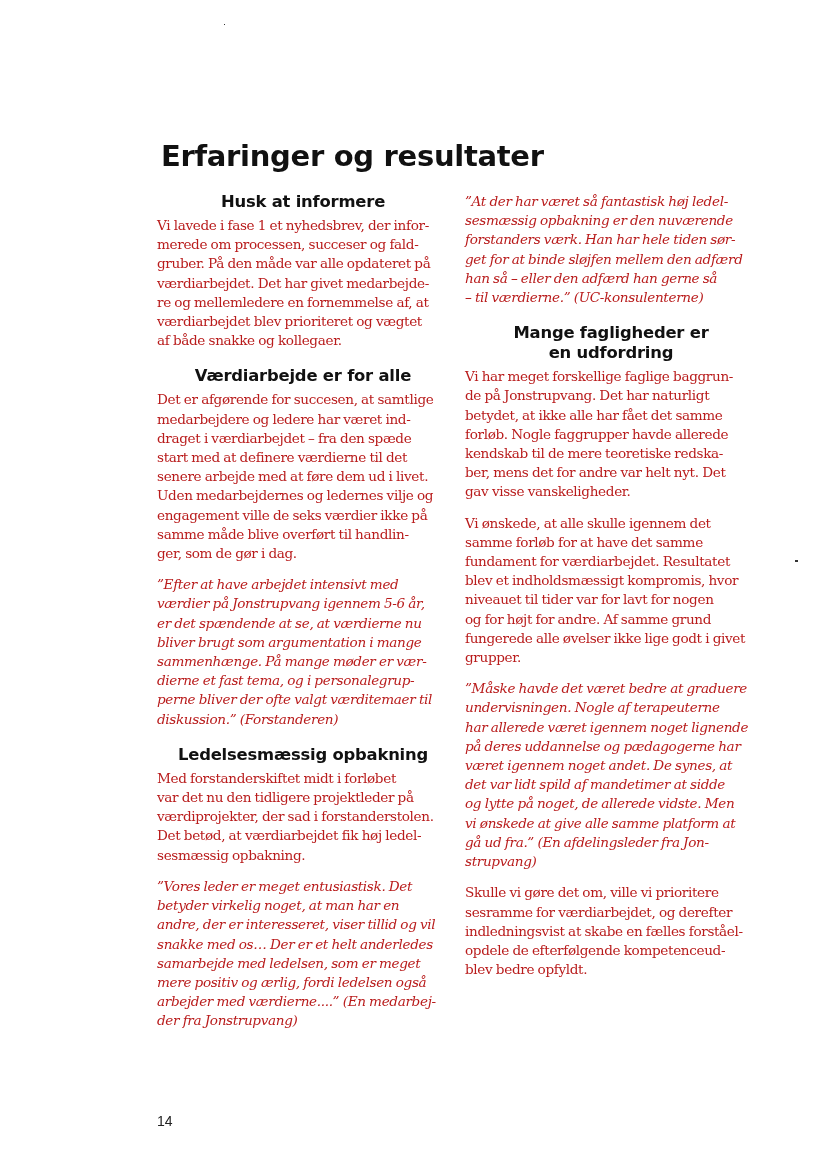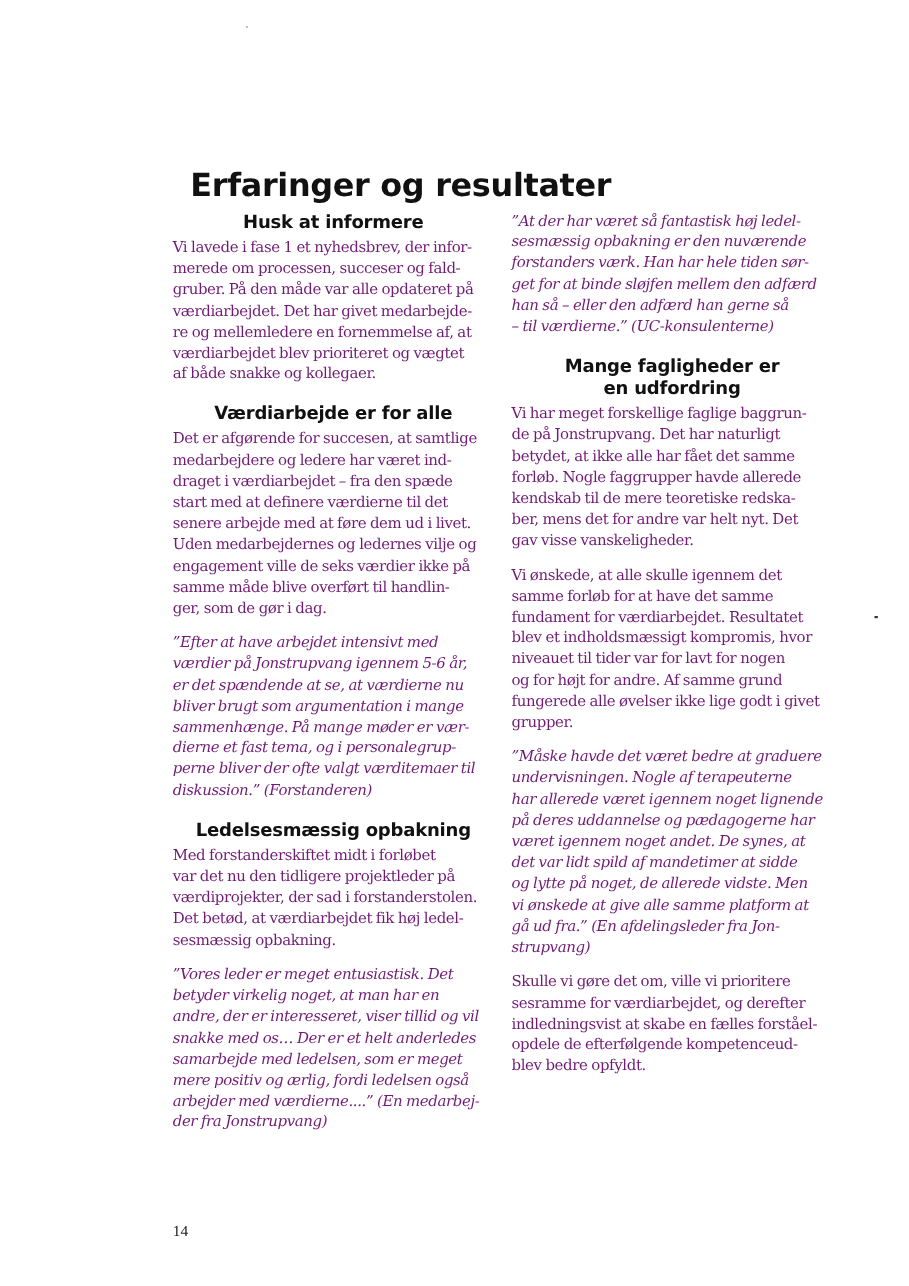--- a/index.html
+++ b/index.html
@@ -1,42 +1,42 @@
 <!DOCTYPE html>
 <html><head>
 <meta charset="utf-8">
 <style>
   html, body { margin: 0; padding: 0; background: #ffffff; }
   body { width: 826px; height: 1169px; position: relative; overflow: hidden; color: #1a1a1a; }
   .page-title {
     position: absolute; left: 157px; top: 132px;
     font-family: "DejaVu Sans", sans-serif; font-weight: bold;
     font-size: 29px; letter-spacing: -0.3px; color: #111;
-    margin: 16px; line-height: 40px;
+    margin: 4px; line-height: 40px;
   }
   .col { position: absolute; width: 292px; }
   .col-left { left: 157px; top: 192px; }
   .col-right { left: 465px; top: 192px; }
   h2 {
     font-family: "DejaVu Sans", sans-serif; font-weight: bold;
     font-size: 16.4px; line-height: 20px; margin: 0 0 4px 0; color: #111;
     letter-spacing: -0.2px;
     text-align: center;
   }
   p {
     font-family: "DejaVu Serif", serif; font-size: 13.6px; line-height: 19.2px;
-    margin: 0; color: #701a75; letter-spacing: -0.35px; word-spacing: -0.5px;
+    margin: 0; color: #b91c1c; letter-spacing: -0.35px; word-spacing: -0.5px;
   }
   p.quote { font-style: italic; }
   .gap-s { height: 12px; }
   .gap-m { height: 16px; }
   .line { display: block; white-space: nowrap; }
   .page-number {
     position: absolute; left: 157px; top: 1113px;
-    font-family: Liberation Serif, serif; font-size: 14px; color: #222;
+    font-family: Liberation Sans, sans-serif; font-size: 14px; color: #222;
   }
   .speck { position: absolute; background: #333; }
 </style>
 </head>
 <body>
 
 <span class="speck" style="left:224px;top:24px;width:1px;height:1px;"></span>
 <span class="speck" style="left:795px;top:560px;width:3px;height:2px;"></span>
 
 <h1 class="page-title">Erfaringer og resultater</h1>

